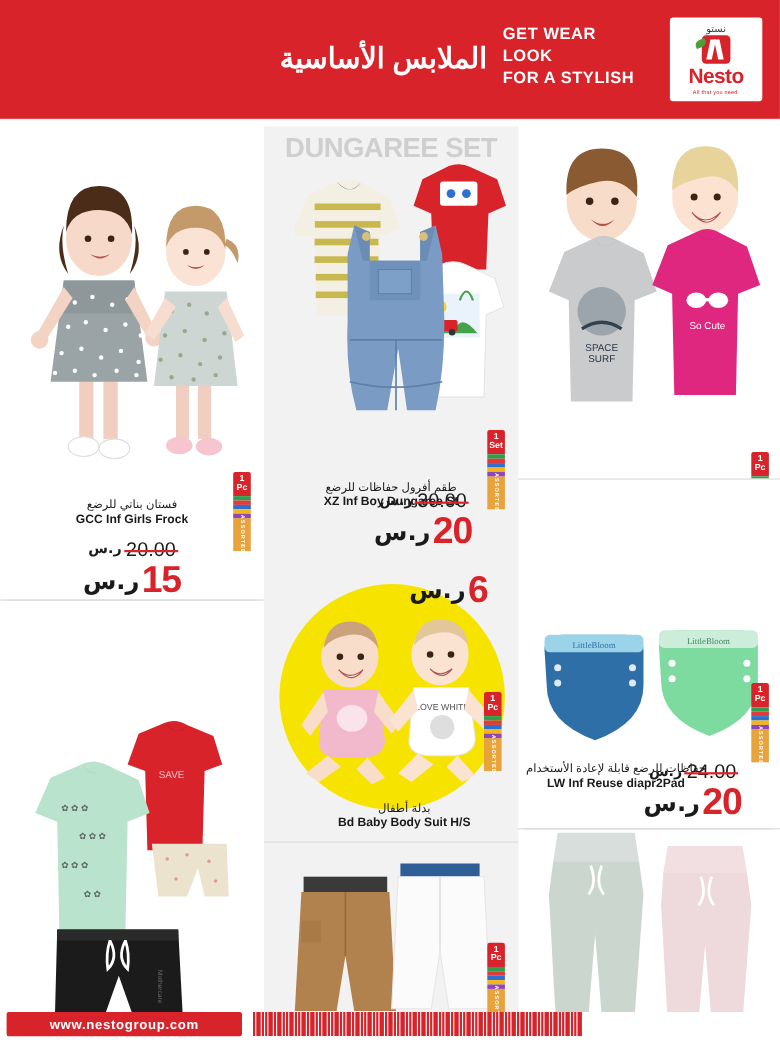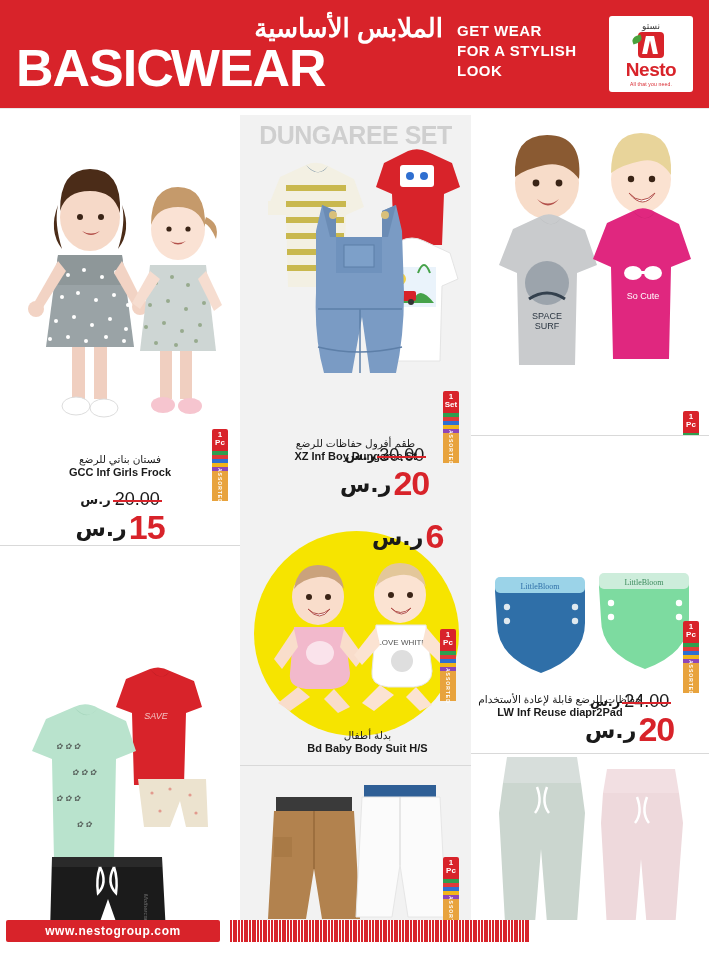--- a/index.html
+++ b/index.html
@@ -244,28 +244,25 @@
   .center { text-align: center; }
 </style>
 </head>
 <body>
 
 <div class="page">
 
   <div class="header">
     <div class="header-left">
       <div class="arabic-title">الملابس الأساسية</div>
-      <div class="english-title">
-        <span class="t1">BASIC</span><span class="t2">WEAR</span>
-      </div>
     </div>
     <div class="header-mid">
       <div>GET WEAR</div>
+      <div>LOOK</div>
       <div>FOR A STYLISH</div>
-      <div>LOOK</div>
     </div>
     <div class="header-logo">
       <div class="logo-arabic">نستو</div>
       <div class="logo-badge">
         <div class="logo-leaf"></div>
       </div>
       <div class="logo-name">Nesto</div>
       <div class="logo-tag">All that you need.</div>
     </div>
   </div>
@@ -397,21 +394,21 @@
           <div class="big-price center">
             <span class="riyal">ر.س</span><span>15</span>
           </div>
         </div>
 
         <div class="divider-h" style="top:430px;"></div>
       </div>
 
       <div class="cell" style="position:absolute; left:0; top:432px; width:240px; height:380px;">
 
-        <div class="photo" style="left:14px; top:108px; width:215px; height:290px;font-style:italic;">
+        <div class="photo" style="left:14px; top:96px; width:215px; height:290px;">
           <svg width="215" height="290" viewBox="0 0 215 290">
 
             <g transform="translate(84,8)">
               <path d="M28 16 L52 6 Q62 2 72 8 L96 18 L104 44 L88 50 L86 122 L36 122 L34 50 L18 44 Z" fill="#d8232a"></path>
               <path d="M52 6 q10 14 20 2 q-8 12 -20 -2" fill="#b81d24"></path>
               <text x="58" y="56" font-size="9" fill="#f3c3c3" text-anchor="middle" font-family="Liberation Sans">SAVE</text>
             </g>
 
             <g transform="translate(2,46)">
               <path d="M30 18 L58 6 Q70 0 82 7 L110 20 L120 50 L100 58 L98 160 L38 160 L36 58 L16 50 Z" fill="#b9e3cd"></path>

